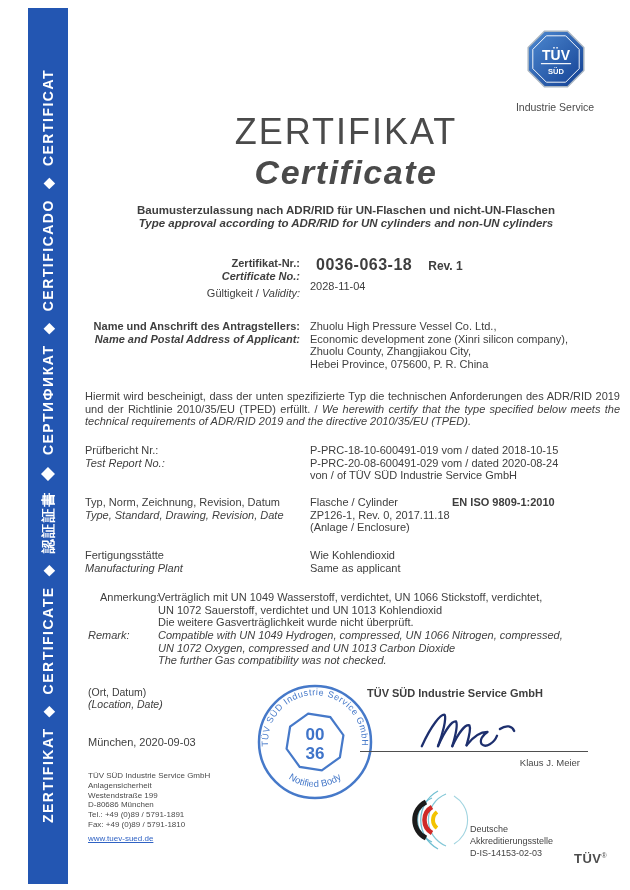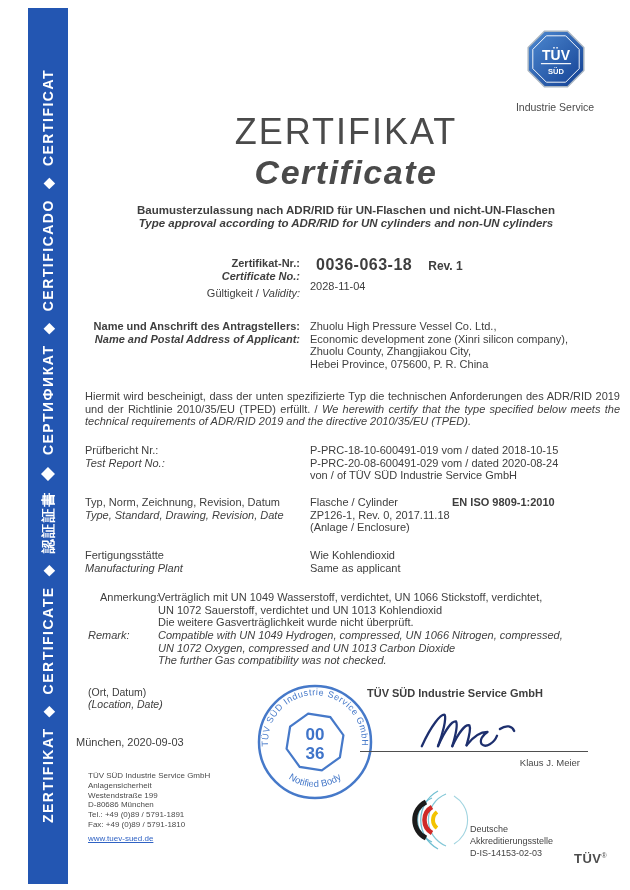--- a/index.html
+++ b/index.html
@@ -142,21 +142,21 @@
   <div class="val i" style="left:158px; top:629px;">
     <div>Compatible with UN 1049 Hydrogen, compressed, UN 1066 Nitrogen, compressed,</div>
     <div>UN 1072 Oxygen, compressed and UN 1013 Carbon Dioxide</div>
     <div>The further Gas compatibility was not checked.</div>
   </div>
 
   <div class="small-lbl" style="top:686px;">
     <div>(Ort, Datum)</div>
     <div class="i">(Location, Date)</div>
   </div>
-  <div class="val" style="left:76px; top:736px;">München, 2020-09-03</div>
+  <div class="val" style="left:88px; top:736px;">München, 2020-09-03</div>
 
   <div class="abs" style="left:253px; top:680px;">
     <svg width="124" height="124" viewBox="0 0 124 124">
       <circle cx="62" cy="62" r="56" fill="none" stroke="#4679c9" stroke-width="2.5"></circle>
       <defs>
         <path id="arcTop" d="M17.8,78.1 A47,47 0 1 1 106.2,78.1" fill="none"></path>
         <path id="arcBot" d="M25.1,87.8 A45,45 0 0 0 98.9,87.8" fill="none"></path>
       </defs>
       <text font-size="9" letter-spacing="0.6" fill="#4679c9">
         <textPath href="#arcTop" startOffset="50%" text-anchor="middle">TÜV SÜD Industrie Service GmbH</textPath>

